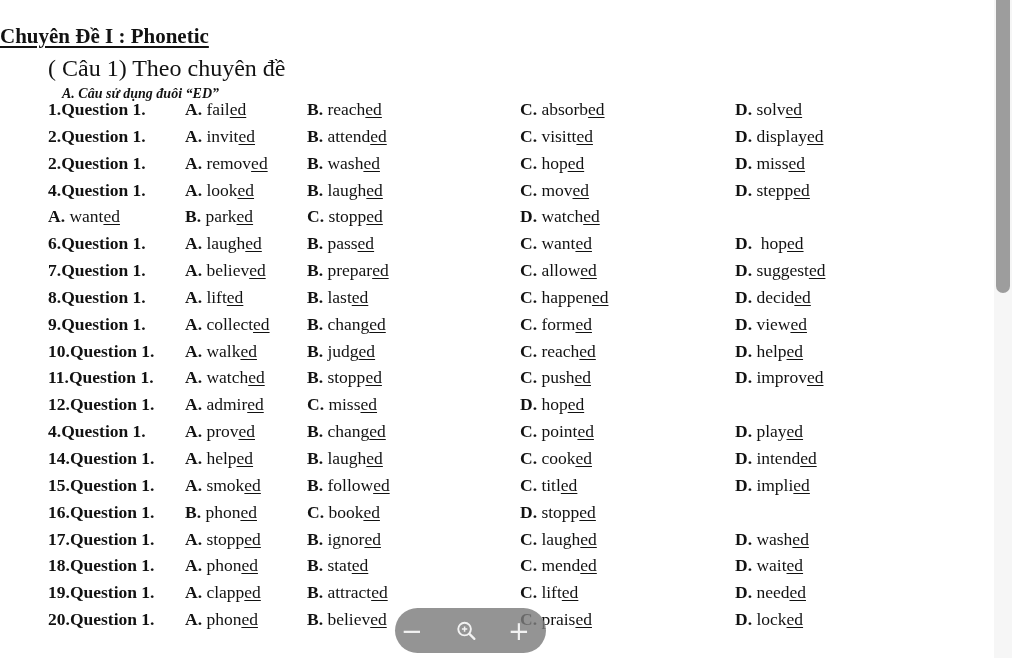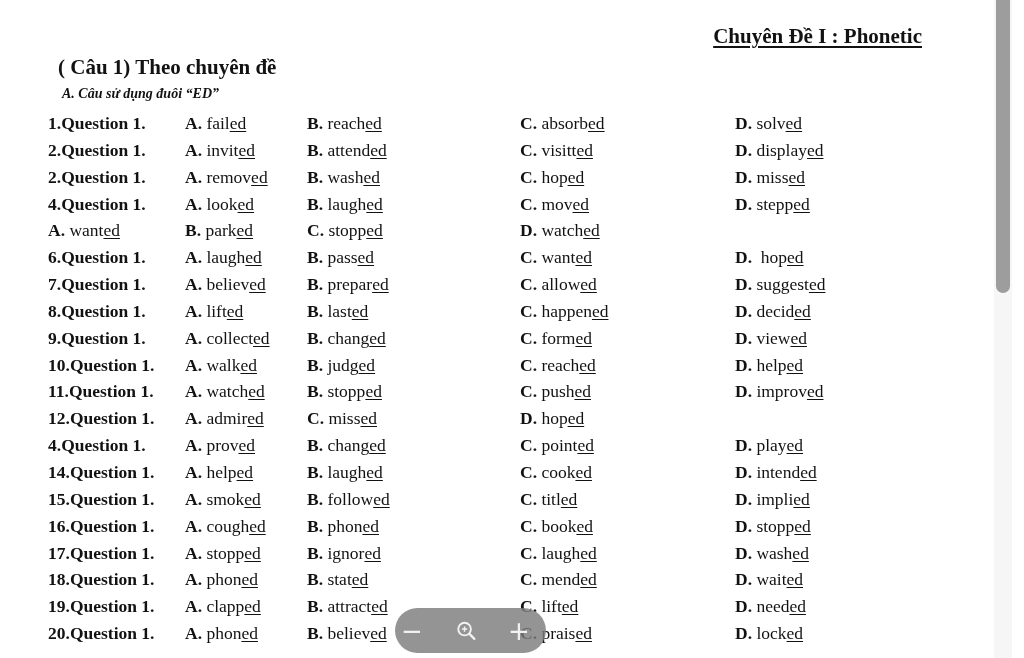--- a/index.html
+++ b/index.html
@@ -2,34 +2,34 @@
 <html><head>
 <meta charset="utf-8">
 <style>
   html,body{margin:0;padding:0}
   body{
     width:1024px;height:658px;position:relative;overflow:hidden;
     background:#ffffff;color:#121212;
     font-family:"Liberation Serif","DejaVu Serif",serif;
   }
   .doc-title{
-    position:absolute;top:24px;left:0;width:922px;text-align:right;
+    position:absolute;top:24px;left:0;width:922px;text-align:left;
     font-size:21px;font-weight:bold;
   }
   .doc-title .u{text-decoration:underline;text-underline-offset:3px}
   .section-heading{
-    position:absolute;top:55px;left:58px;
-    font-size:21px;font-weight:bold;white-space:nowrap;
+    position:absolute;top:55px;left:48px;
+    font-size:24px;font-weight:normal;white-space:nowrap;
   }
   .subsection-heading{
     position:absolute;top:86px;left:62px;
     font-size:14px;font-weight:bold;font-style:italic;white-space:nowrap;
   }
   .questions{
-    position:absolute;top:110px;left:48px;width:945px;
+    position:absolute;top:96px;left:48px;width:945px;
     font-size:17.5px;
   }
   .q-row{
     display:grid;
     grid-template-columns:137px 122px 213px 215px 1fr;
     height:26.85px;line-height:26.85px;white-space:nowrap;
   }
   .q-label{font-weight:bold}
   .opt-letter{font-weight:bold}
   .word{white-space:pre}
@@ -167,21 +167,20 @@
     </div>
     <div class="q-row">
       <span><span class="q-label">15.Question 1.</span></span>
       <span><span class="opt-letter">A.</span> <span class="word">smok<span class="ed">ed</span></span></span>
       <span><span class="opt-letter">B.</span> <span class="word">follow<span class="ed">ed</span></span></span>
       <span><span class="opt-letter">C.</span> <span class="word">titl<span class="ed">ed</span></span></span>
       <span><span class="opt-letter">D.</span> <span class="word">impli<span class="ed">ed</span></span></span>
     </div>
     <div class="q-row">
       <span><span class="q-label">16.Question 1.</span></span>
-      <span><span class="opt-letter">A.</span> <span class="word">cough<span class="ed">ed</span></span></span>
       <span><span class="opt-letter">B.</span> <span class="word">phon<span class="ed">ed</span></span></span>
       <span><span class="opt-letter">C.</span> <span class="word">book<span class="ed">ed</span></span></span>
       <span><span class="opt-letter">D.</span> <span class="word">stopp<span class="ed">ed</span></span></span>
     </div>
     <div class="q-row">
       <span><span class="q-label">17.Question 1.</span></span>
       <span><span class="opt-letter">A.</span> <span class="word">stopp<span class="ed">ed</span></span></span>
       <span><span class="opt-letter">B.</span> <span class="word">ignor<span class="ed">ed</span></span></span>
       <span><span class="opt-letter">C.</span> <span class="word">laugh<span class="ed">ed</span></span></span>
       <span><span class="opt-letter">D.</span> <span class="word">wash<span class="ed">ed</span></span></span>

